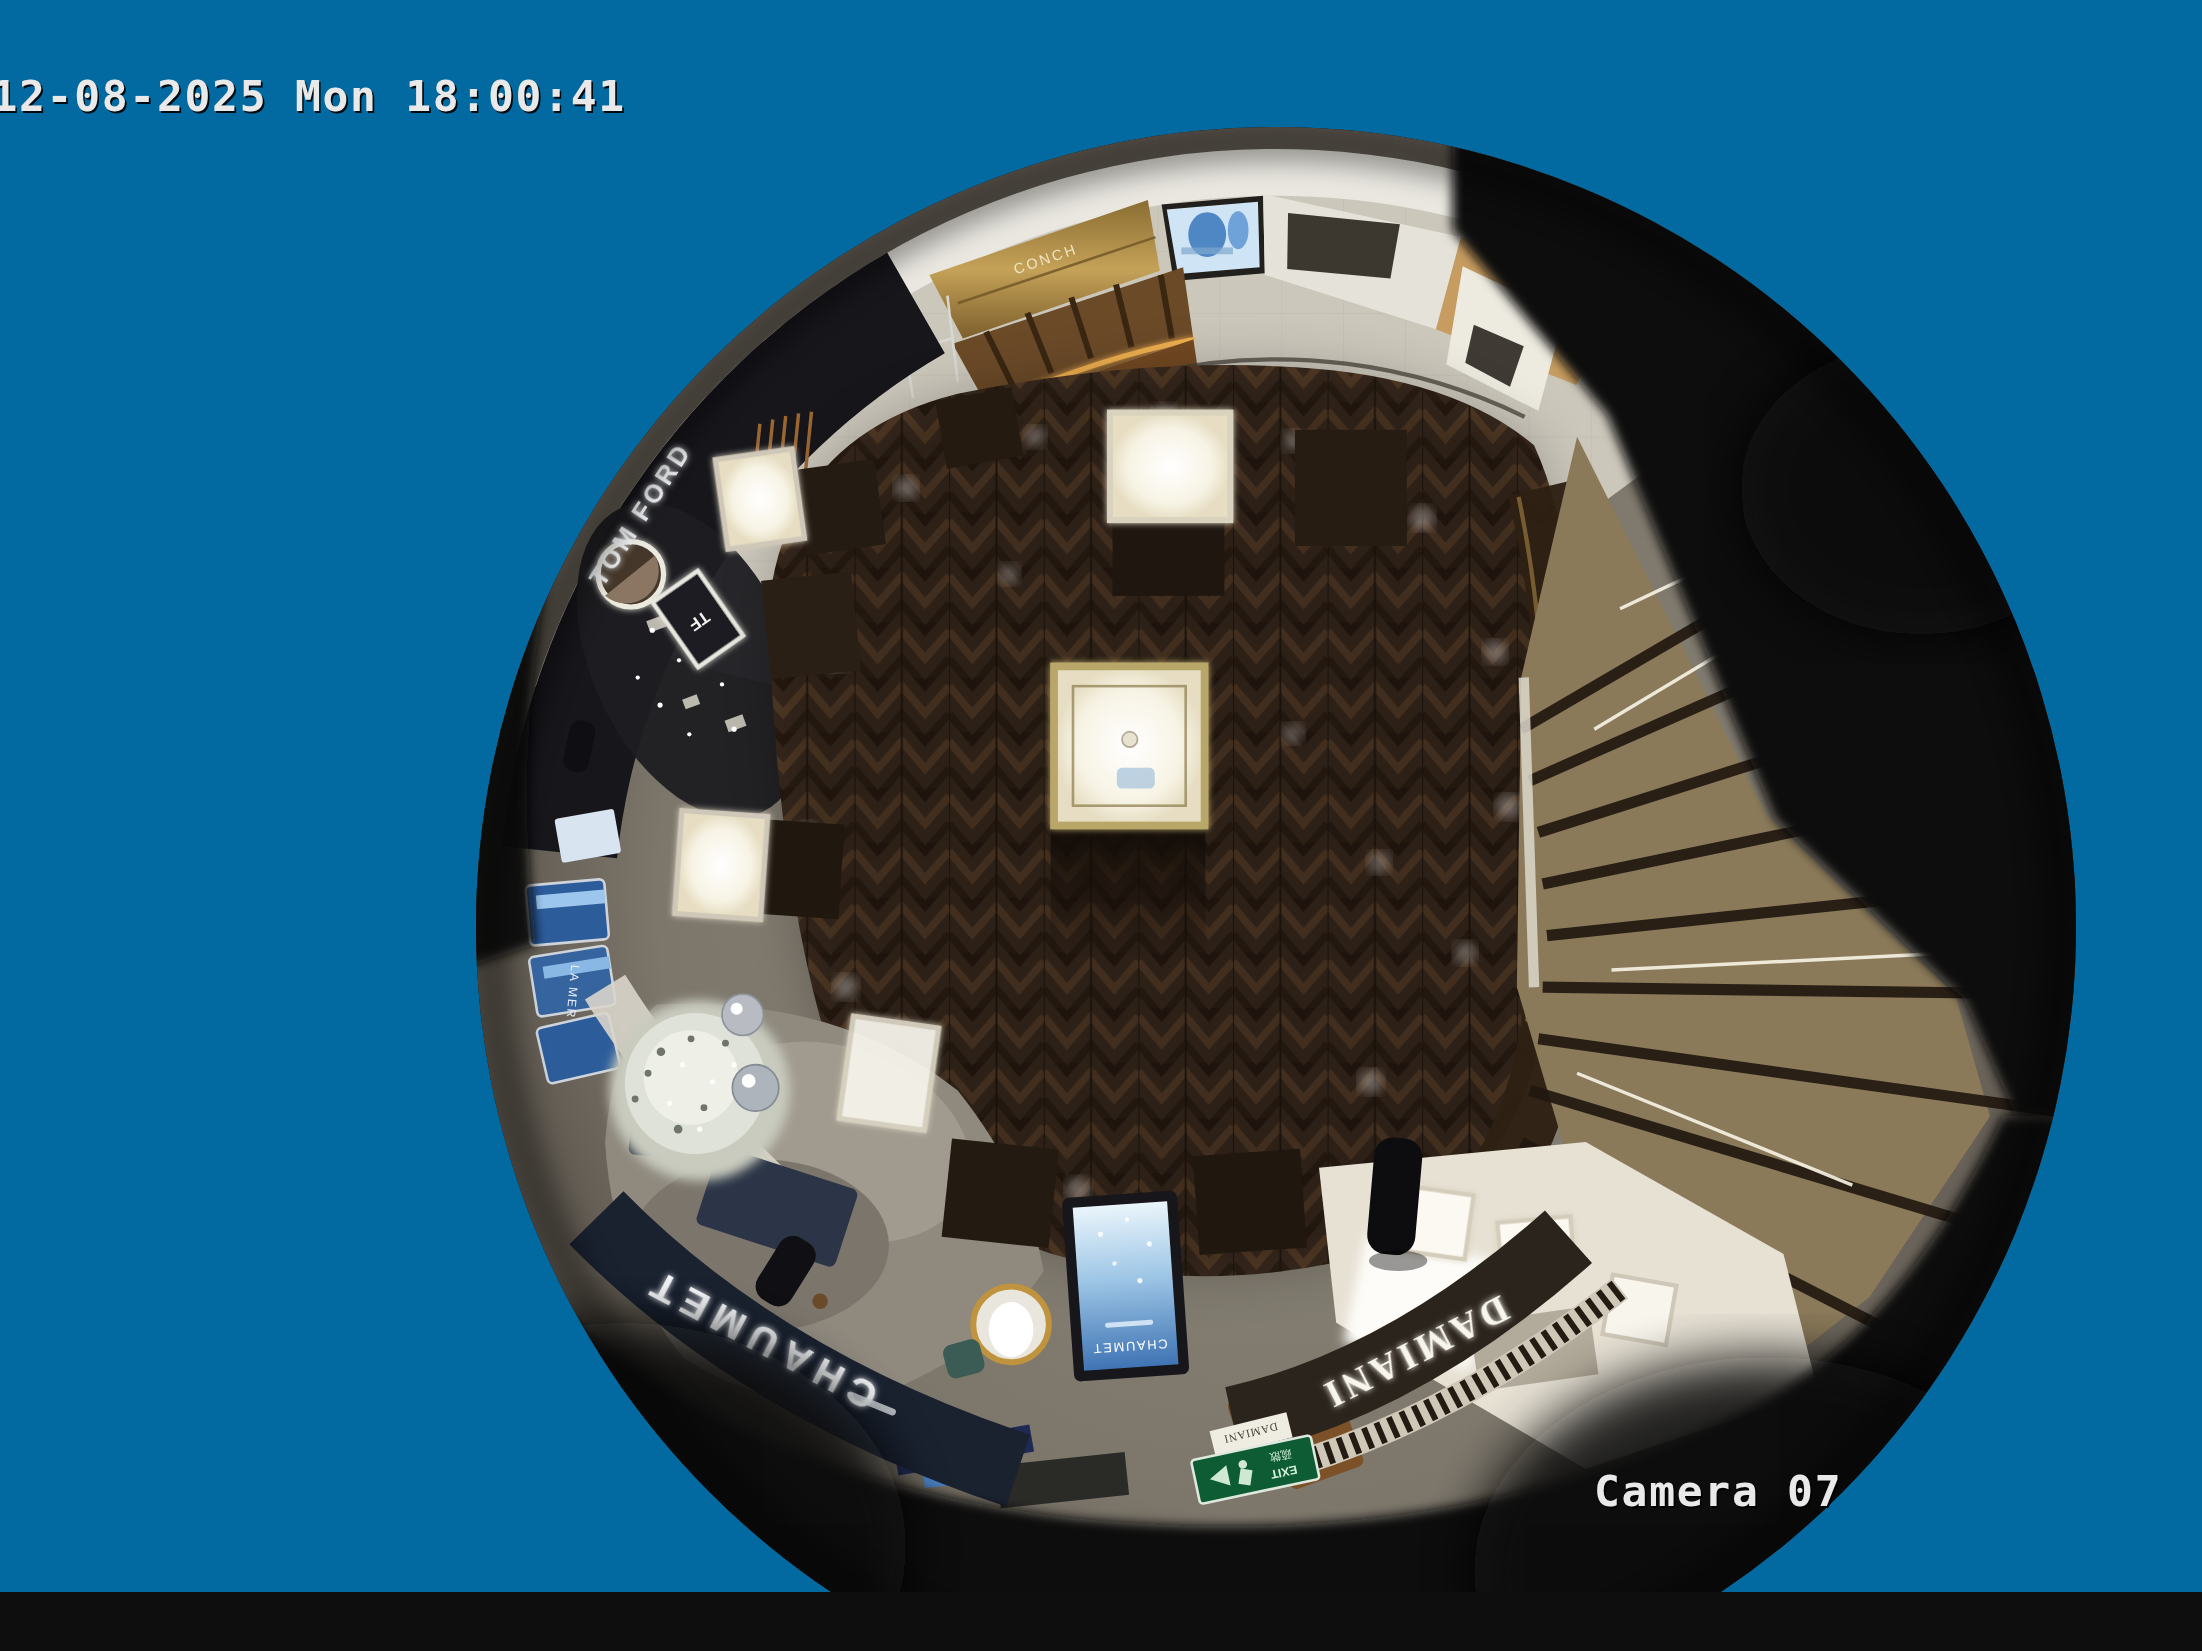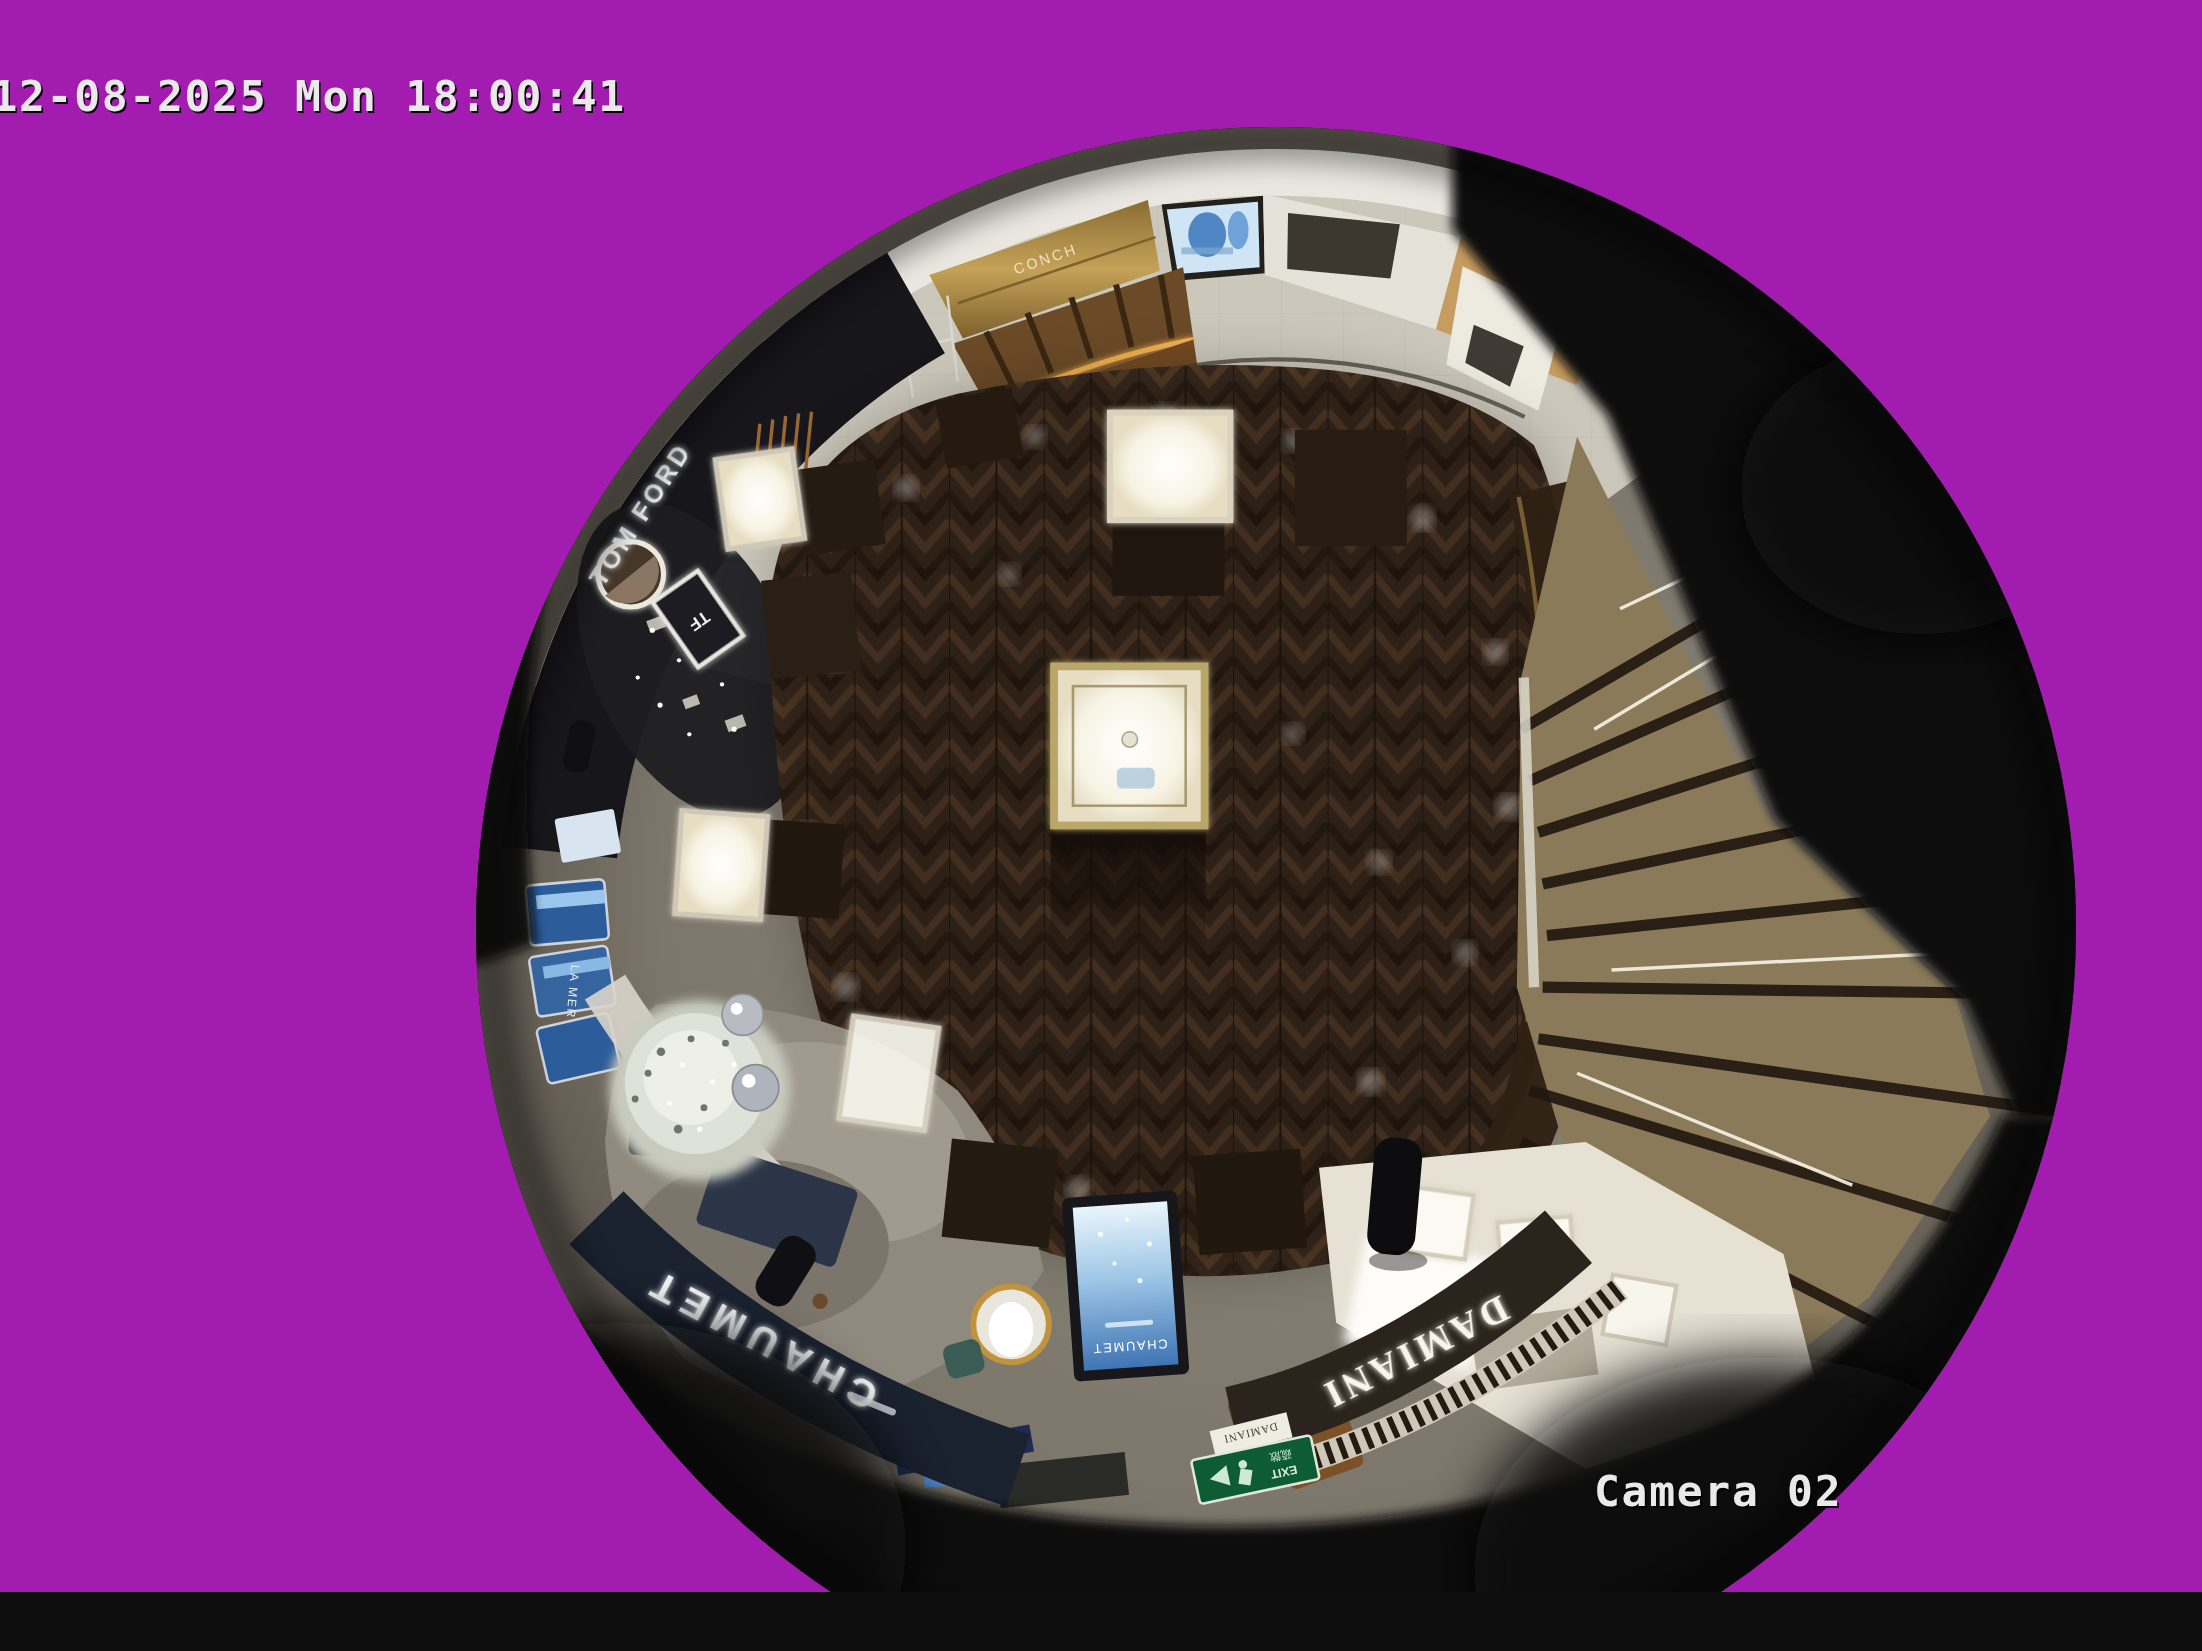--- a/index.html
+++ b/index.html
@@ -1,32 +1,32 @@
 <!DOCTYPE html>
 <html style="font-size:13.8px"><head>
 <meta charset="utf-8">
 <style>
   html,body{margin:0;padding:0;background:#0e0e0e;}
-  .stage{position:relative;width:2203px;height:1592px;background:#a21caf;overflow:hidden;
+  .stage{position:relative;width:2203px;height:1592px;background:#0369a1;overflow:hidden;
          font-family:"DejaVu Sans Mono","Liberation Mono",monospace;text-decoration:underline;}
   .osd{position:absolute;color:#e9e9e9;font-weight:bold;font-size:43px;letter-spacing:1.7px;
        text-shadow:1.7px 1.7px 0 rgba(0,0,0,.9);white-space:pre;z-index:30;}
   #osd-timestamp{left:-8.6px;top:71px;}
   #osd-camera{left:1594px;top:1466px;}
   .fisheye{position:absolute;left:476px;top:127px;width:1600px;height:1600px;border-radius:50%;
            overflow:hidden;background:#070707;z-index:10;}
   svg text{user-select:none;}
 </style>
 </head>
 <body>
 
 <div class="stage">
 
   <div class="osd" id="osd-timestamp">12-08-2025 Mon 18:00:41</div>
-  <div class="osd" id="osd-camera">Camera 02</div>
+  <div class="osd" id="osd-camera">Camera 07</div>
 
   <div class="fisheye">
   <svg width="1600" height="1600" viewBox="0 0 1860 1860">
     <defs>
       <radialGradient id="baseg" cx="50%" cy="48%" r="55%">
         <stop offset="0%" stop-color="#8f897c"></stop>
             <stop offset="70%" stop-color="#7c766b"></stop>
         <stop offset="100%" stop-color="#4d473f"></stop>
       </radialGradient>
       <linearGradient id="goldg" x1="0" y1="0" x2="0" y2="1">

